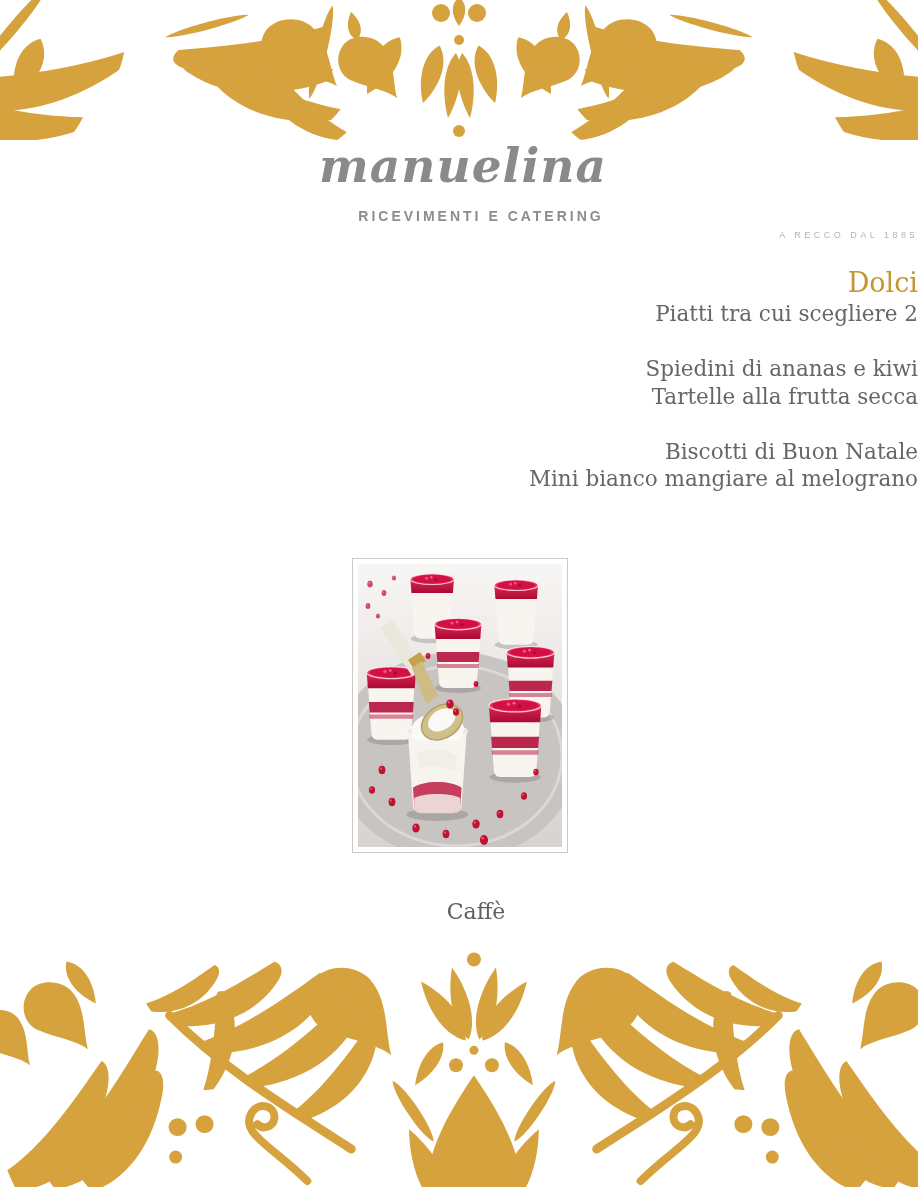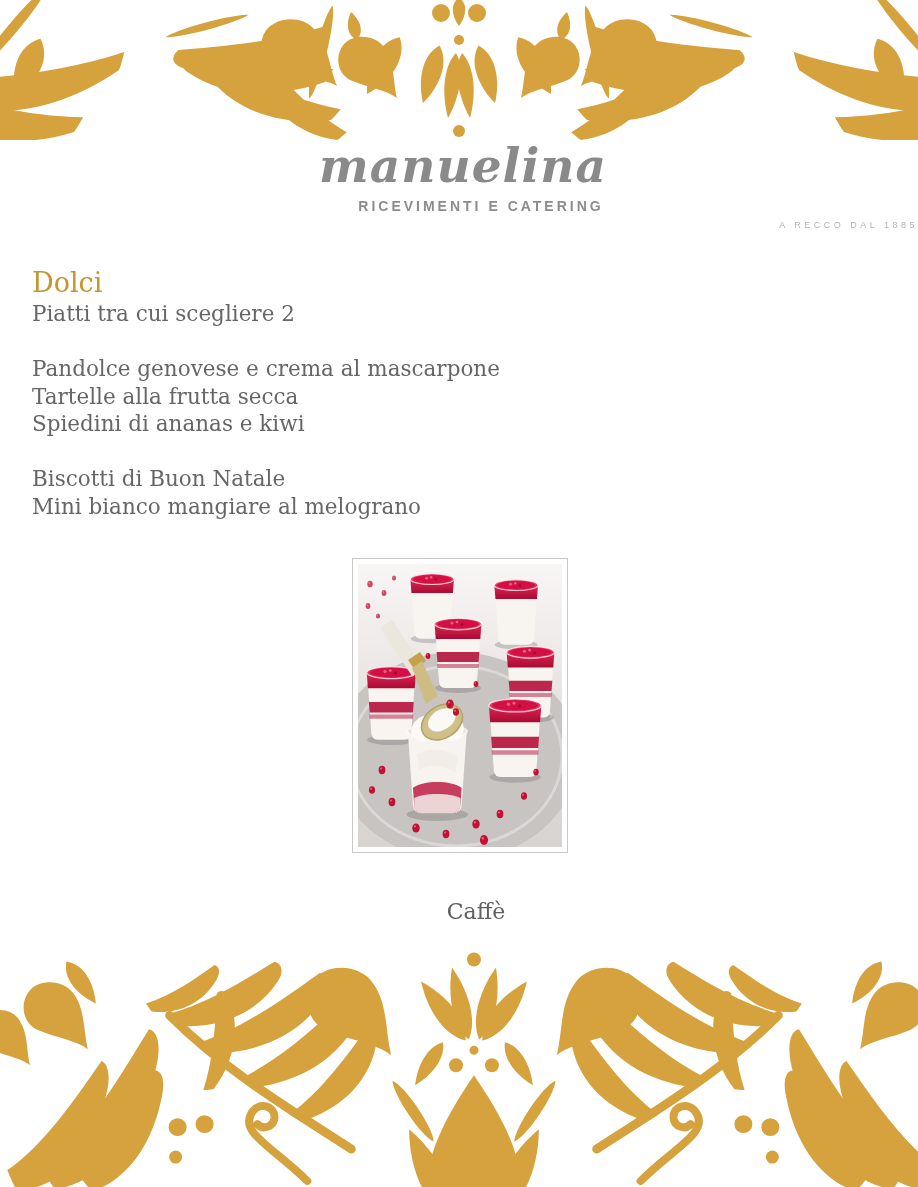--- a/index.html
+++ b/index.html
@@ -21,27 +21,27 @@
   .ornament-bottom{bottom:0;}
   .gold-art circle, .gold-art path, .gold-art use{fill:var(--ornament-gold);}
   .gold-art .stroke-only{fill:none;stroke:var(--ornament-gold);}
   .logo{position:absolute;top:140px;left:8px;right:0;text-align:center;}
   .logo-name{
     font-family:"DejaVu Serif",serif;font-style:italic;font-weight:700;
     font-size:47px;line-height:52px;color:var(--logo-gray);letter-spacing:1px;
   }
   .logo-sub{
     font-family:"Liberation Sans",sans-serif;font-weight:700;font-size:14px;
-    letter-spacing:3px;color:var(--sub-gray);margin-top:6px;padding-left:36px;
+    letter-spacing:3px;color:var(--sub-gray);margin-top:16px;padding-left:36px;
   }
   .logo-tag{
     font-family:"Liberation Sans",sans-serif;font-weight:400;font-size:9px;
     letter-spacing:3.5px;color:var(--tagline-gray);margin-top:6px;text-align:right;
   }
-  .menu{position:absolute;top:266px;left:0;right:0;text-align:left;color:var(--menu-text);margin-left:32px;}
+  .menu{position:absolute;top:266px;left:0;right:0;text-align:right;color:var(--menu-text);}
   .menu-title{font-size:27px;line-height:34px;color:var(--title-gold);}
   .menu-line{font-size:21.5px;line-height:27.5px;height:27.5px;white-space:pre;}
   .coffee-line{
     position:absolute;top:897px;left:0;right:0;text-align:center;
     font-size:22px;line-height:30px;color:#5f5f5f;padding-left:34px;
   }
   .photo-frame{
     position:absolute;left:352px;top:558px;width:216px;height:295px;
     box-sizing:border-box;background:#ffffff;border:1px solid #c9c9c9;padding:5px;
   }
@@ -88,23 +88,22 @@
   <div class="logo">
     <div class="logo-name">manuelina</div>
     <div class="logo-sub">RICEVIMENTI E CATERING</div>
     <div class="logo-tag">A RECCO DAL 1885</div>
   </div>
 
   <div class="menu">
     <div class="menu-title">Dolci</div>
     <div class="menu-line">Piatti tra cui scegliere 2</div>
     <div class="menu-line"></div>
-    <div class="menu-line">Pandolce genovese e crema al mascarpone</div>
+    <div class="menu-line">Spiedini di ananas e kiwi</div>
     <div class="menu-line">Tartelle alla frutta secca</div>
-    <div class="menu-line">Spiedini di ananas e kiwi</div>
     <div class="menu-line"></div>
     <div class="menu-line">Biscotti di Buon Natale</div>
     <div class="menu-line">Mini bianco mangiare al melograno</div>
   </div>
 
   <div class="photo-frame">
     <svg width="204" height="283" viewBox="0 0 204 283" aria-hidden="true">
       <defs>
         <linearGradient id="bgGrad" x1="0" y1="0" x2="0" y2="1">
           <stop offset="0" stop-color="#f8f6f5"></stop>

